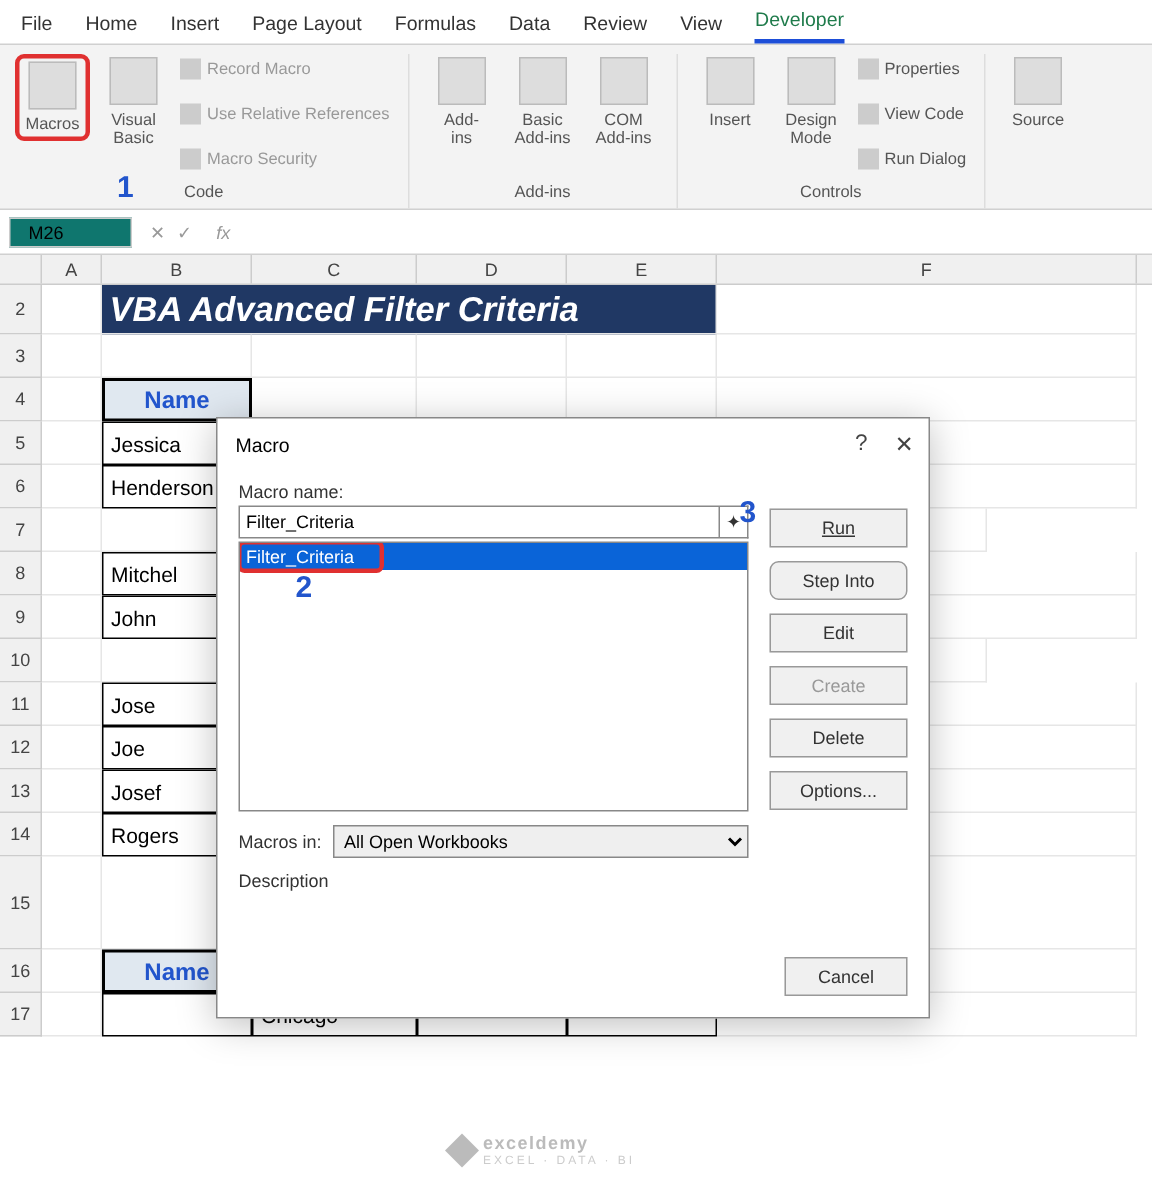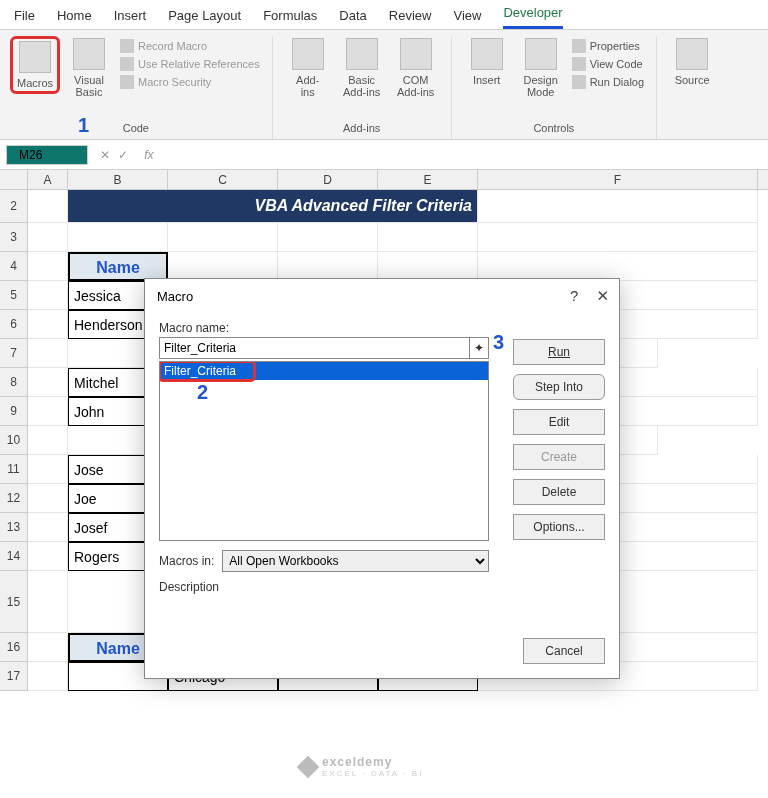--- a/index.html
+++ b/index.html
@@ -10,21 +10,21 @@
   .tab { padding-bottom: 6px; cursor: pointer; }
   .tab.active { color: #1f7b4b; font-weight: 400; border-bottom: 3px solid #1d4ed8; }
 
   
   .ribbon { display: flex; background: #f3f3f3; border-bottom: 1px solid #d0d0d0; height: 110px; padding-top: 6px; }
   .group { display: flex; flex-direction: column; align-items: center; border-right: 1px solid #ddd; padding: 0 10px; height: 100%; position: relative; }
   .group-row { display: flex; gap: 4px; flex: 1; align-items: flex-start; }
   .group-label { font-size: 11px; color: #555; padding: 3px 0 5px; }
   .rbtn-big { display: flex; flex-direction: column; align-items: center; width: 50px; font-size: 11px; color: #555; text-align: center; padding: 2px; cursor: pointer; }
   .rbtn-big .ico { width: 32px; height: 32px; background: #ddd; margin-bottom: 4px; border: 1px solid #bbb; }
-  .rbtn-stack { display: flex; flex-direction: column; gap: 2px; font-size: 11px; color: #999; padding-top: 2px; }
+  .rbtn-stack { display: flex; flex-direction: column; gap: 14px; font-size: 11px; color: #999; padding-top: 2px; }
   .rbtn-line { display: flex; align-items: center; gap: 4px; padding: 1px 2px; cursor: pointer; }
   .rbtn-line .mini { width: 14px; height: 14px; background: #ccc; }
 
   .callout-red { border: 3px solid #e03030; border-radius: 6px; }
   .callout-blue-box { border: 2px solid #2060e0; }
   .num { position: absolute; font-size: 20px; font-weight: 700; color: #2255cc; }
 
   
   .fbar { display: flex; align-items: center; border-bottom: 1px solid #d0d0d0; height: 30px; font-size: 12px; }
   .namebox { width: 82px; border: 1px solid #ccc; margin: 3px 6px; padding: 2px 12px; background: #0f766e; }
@@ -33,31 +33,31 @@
 
   
   .grid { position: relative; }
   .col-headers { display: flex; background: #f0f0f0; border-bottom: 1px solid #ccc; height: 20px; font-size: 12px; color: #444; }
   .corner { width: 28px; border-right: 1px solid #ccc; }
   .ch { border-right: 1px solid #ccc; text-align: center; line-height: 20px; }
   .row { display: flex; height: 29px; }
   .rh { width: 28px; background: #f0f0f0; border-right: 1px solid #ccc; border-bottom: 1px solid #ccc; text-align: center; font-size: 12px; line-height: 29px; color: #444; }
   .cell { border-right: 1px solid #e6e6e6; border-bottom: 1px solid #e6e6e6; padding: 0 5px; font-size: 14px; line-height: 28px; overflow: hidden; }
 
-  .title-cell { background: #203864; color: #fff; font-weight: 700; font-size: 16px; font-style: italic; text-align: right; }
+  .title-cell { background: #203864; color: #fff; font-weight: 700; font-size: 23px; font-style: italic; text-align: left; }
   .hdr-cell { background: #e0e8f0; color: #2255cc; font-weight: 700; font-size: 16px; text-align: center; border: 2px solid #000 !important; }
   .data-cell { border: 1.5px solid #000 !important; background: #fff; }
 
   
   .dialog { position: absolute; left: 144px; top: 278px; width: 476px; background: #fff; border: 1px solid #888; box-shadow: 0 4px 24px rgba(0,0,0,.25); }
   .dlg-title { display: flex; justify-content: space-between; align-items: center; padding: 8px 10px 10px 12px; font-size: 13px; }
   .dlg-title .rbtns { display: flex; gap: 18px; font-size: 15px; color: #444; }
   .dlg-body { padding: 6px 14px 14px; font-size: 12px; color: #333; }
   .dlg-label { margin-bottom: 2px; }
-  .dlg-flex { display: flex; gap: 24px; }
+  .dlg-flex { display: flex; gap: 14px; }
   .dlg-left { flex: 1; }
   .dlg-right { width: 92px; display: flex; flex-direction: column; gap: 9px; margin-top: 18px; }
   .dlg-input { width: 100%; border: 1px solid #888; padding: 3px 4px; font-size: 12px; background: #fff; }
   .input-row { display: flex; align-items: stretch; }
   .up-btn { width: 20px; border: 1px solid #888; border-left: none; display: flex; align-items: center; justify-content: center; font-size: 12px; cursor: pointer; }
   .listbox { border: 1px solid #888; height: 180px; margin-top: 2px; overflow: hidden; position: relative; }
   .list-item-sel { background: #0a64d8; color: #fff; padding: 2px 4px; font-size: 12px; }
   .sel-outline { position: absolute; border: 3px solid #e03030; border-radius: 5px; }
   .dbtn { border: 1px solid #999; background: #f0f0f0; font-size: 12px; padding: 5px 0; text-align: center; cursor: pointer; }
   .dbtn.disabled { color: #999; }

